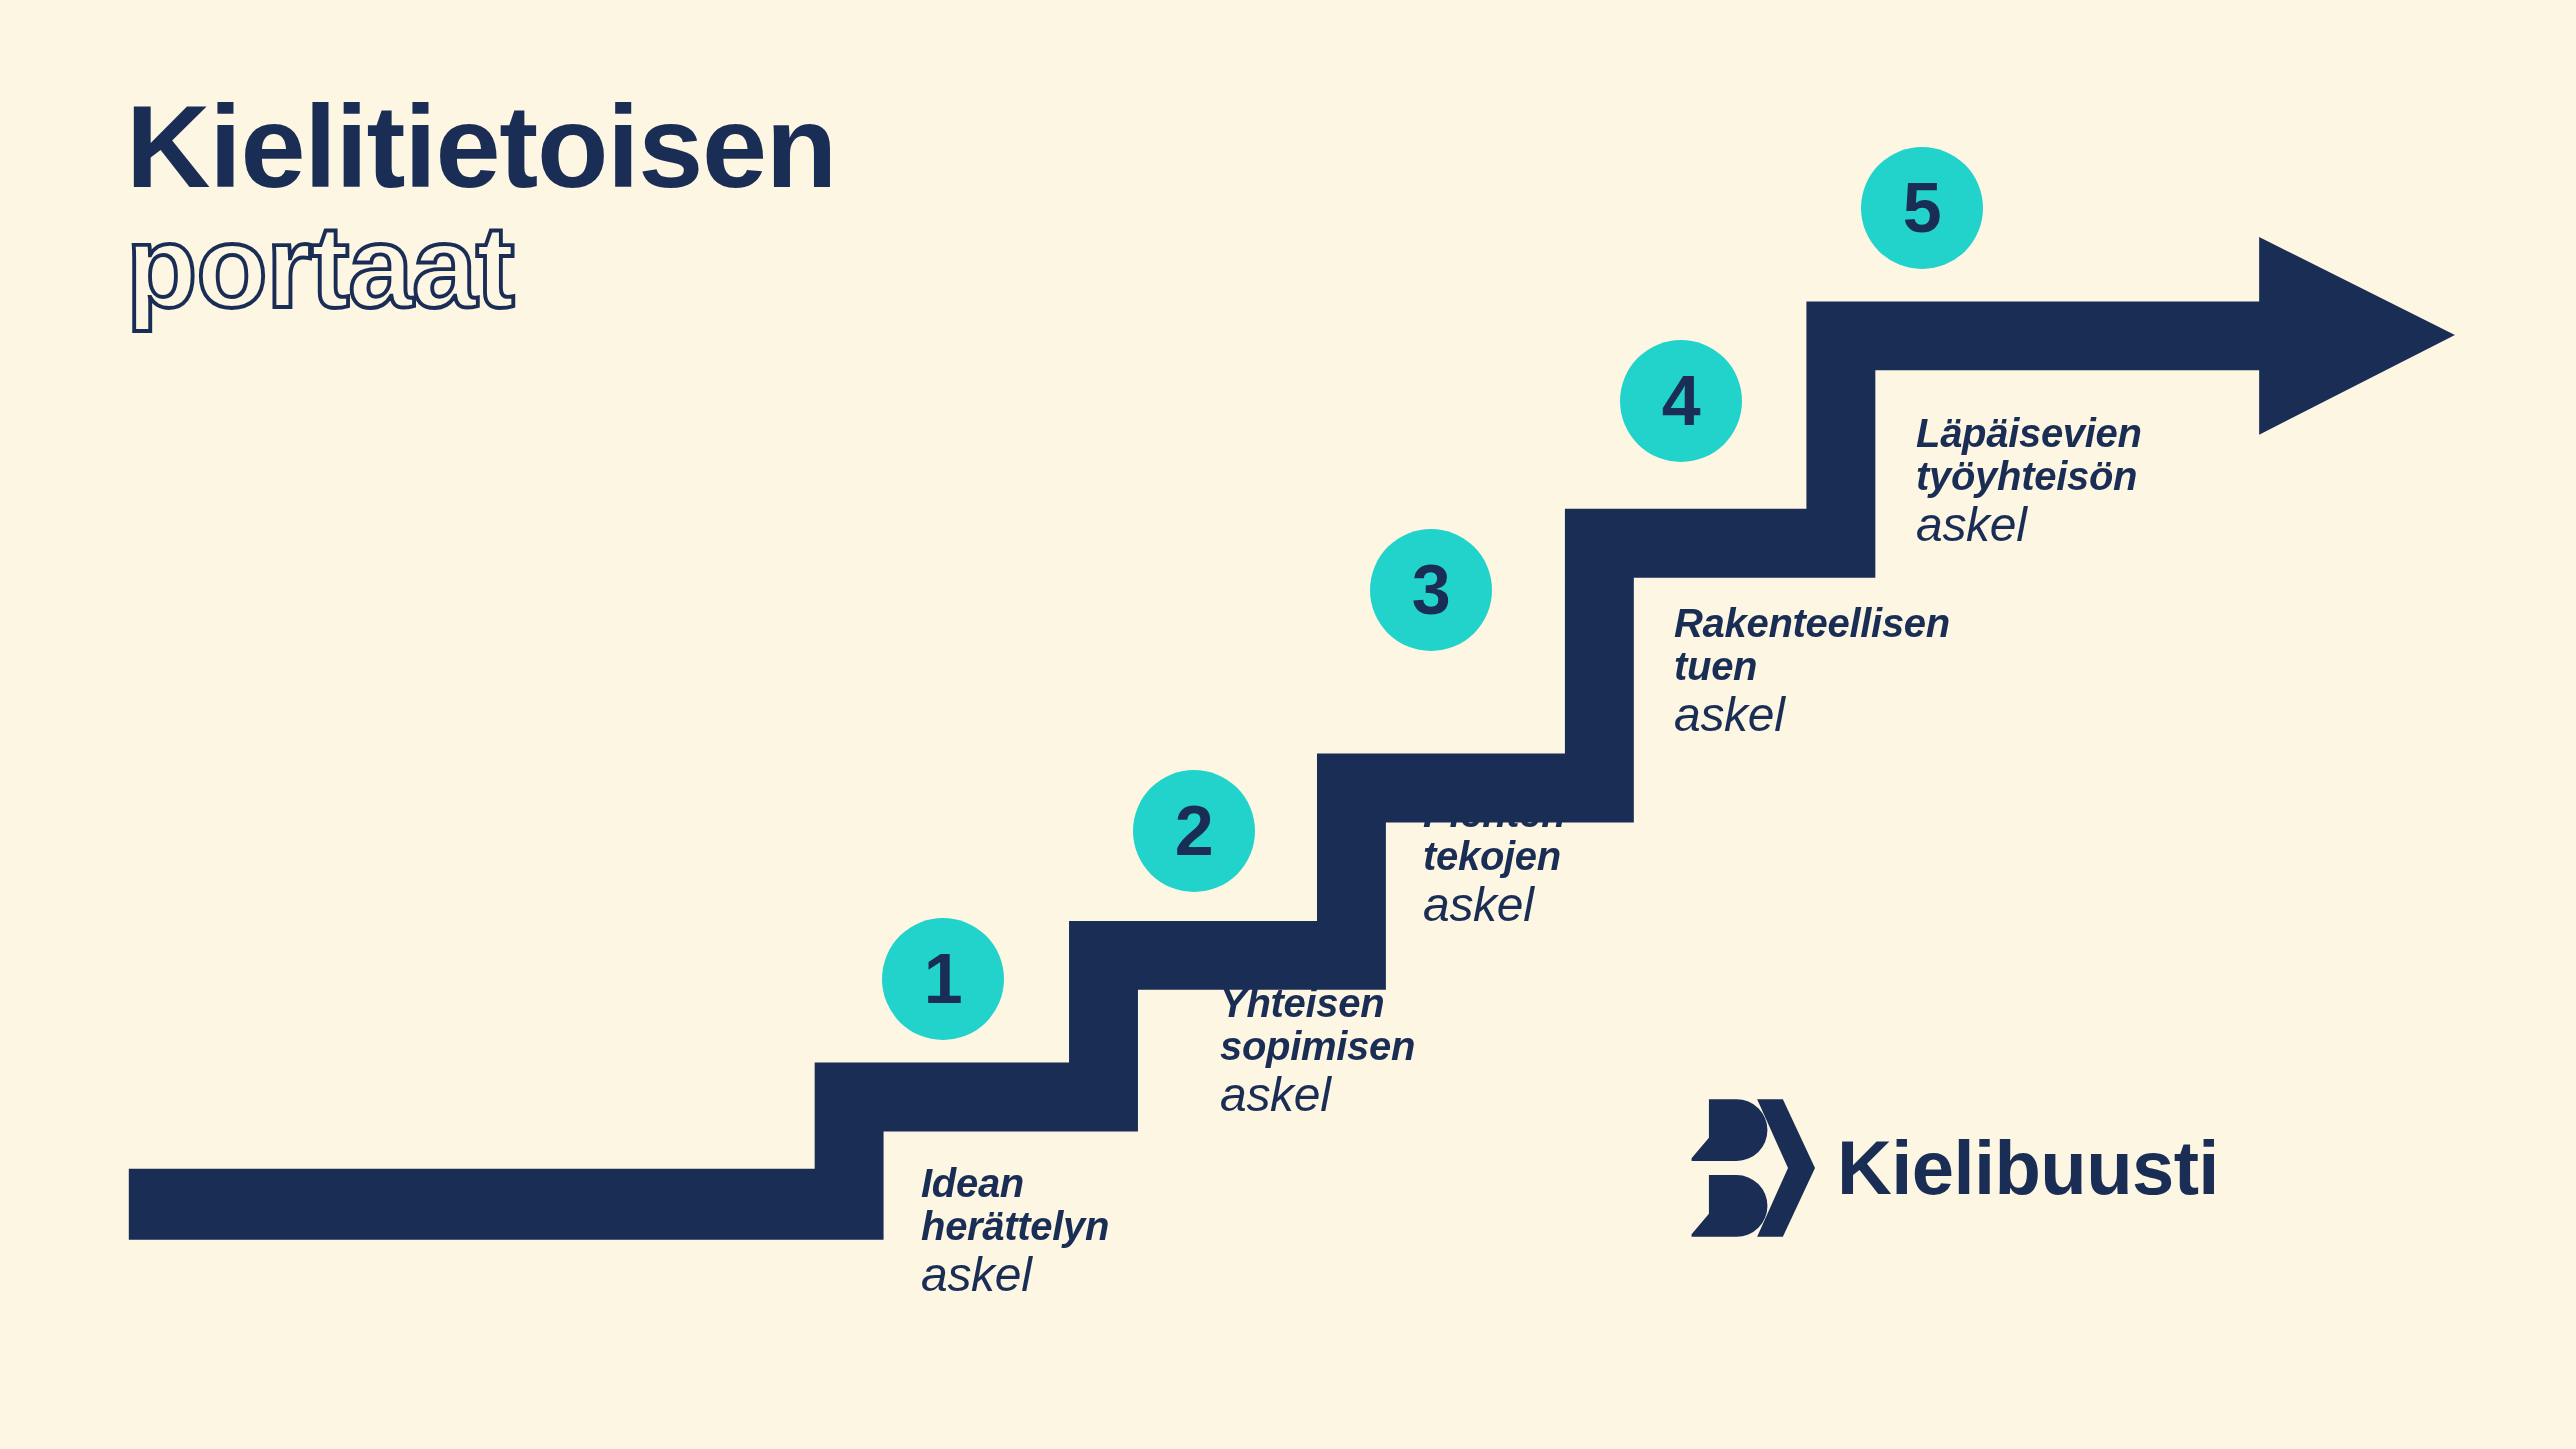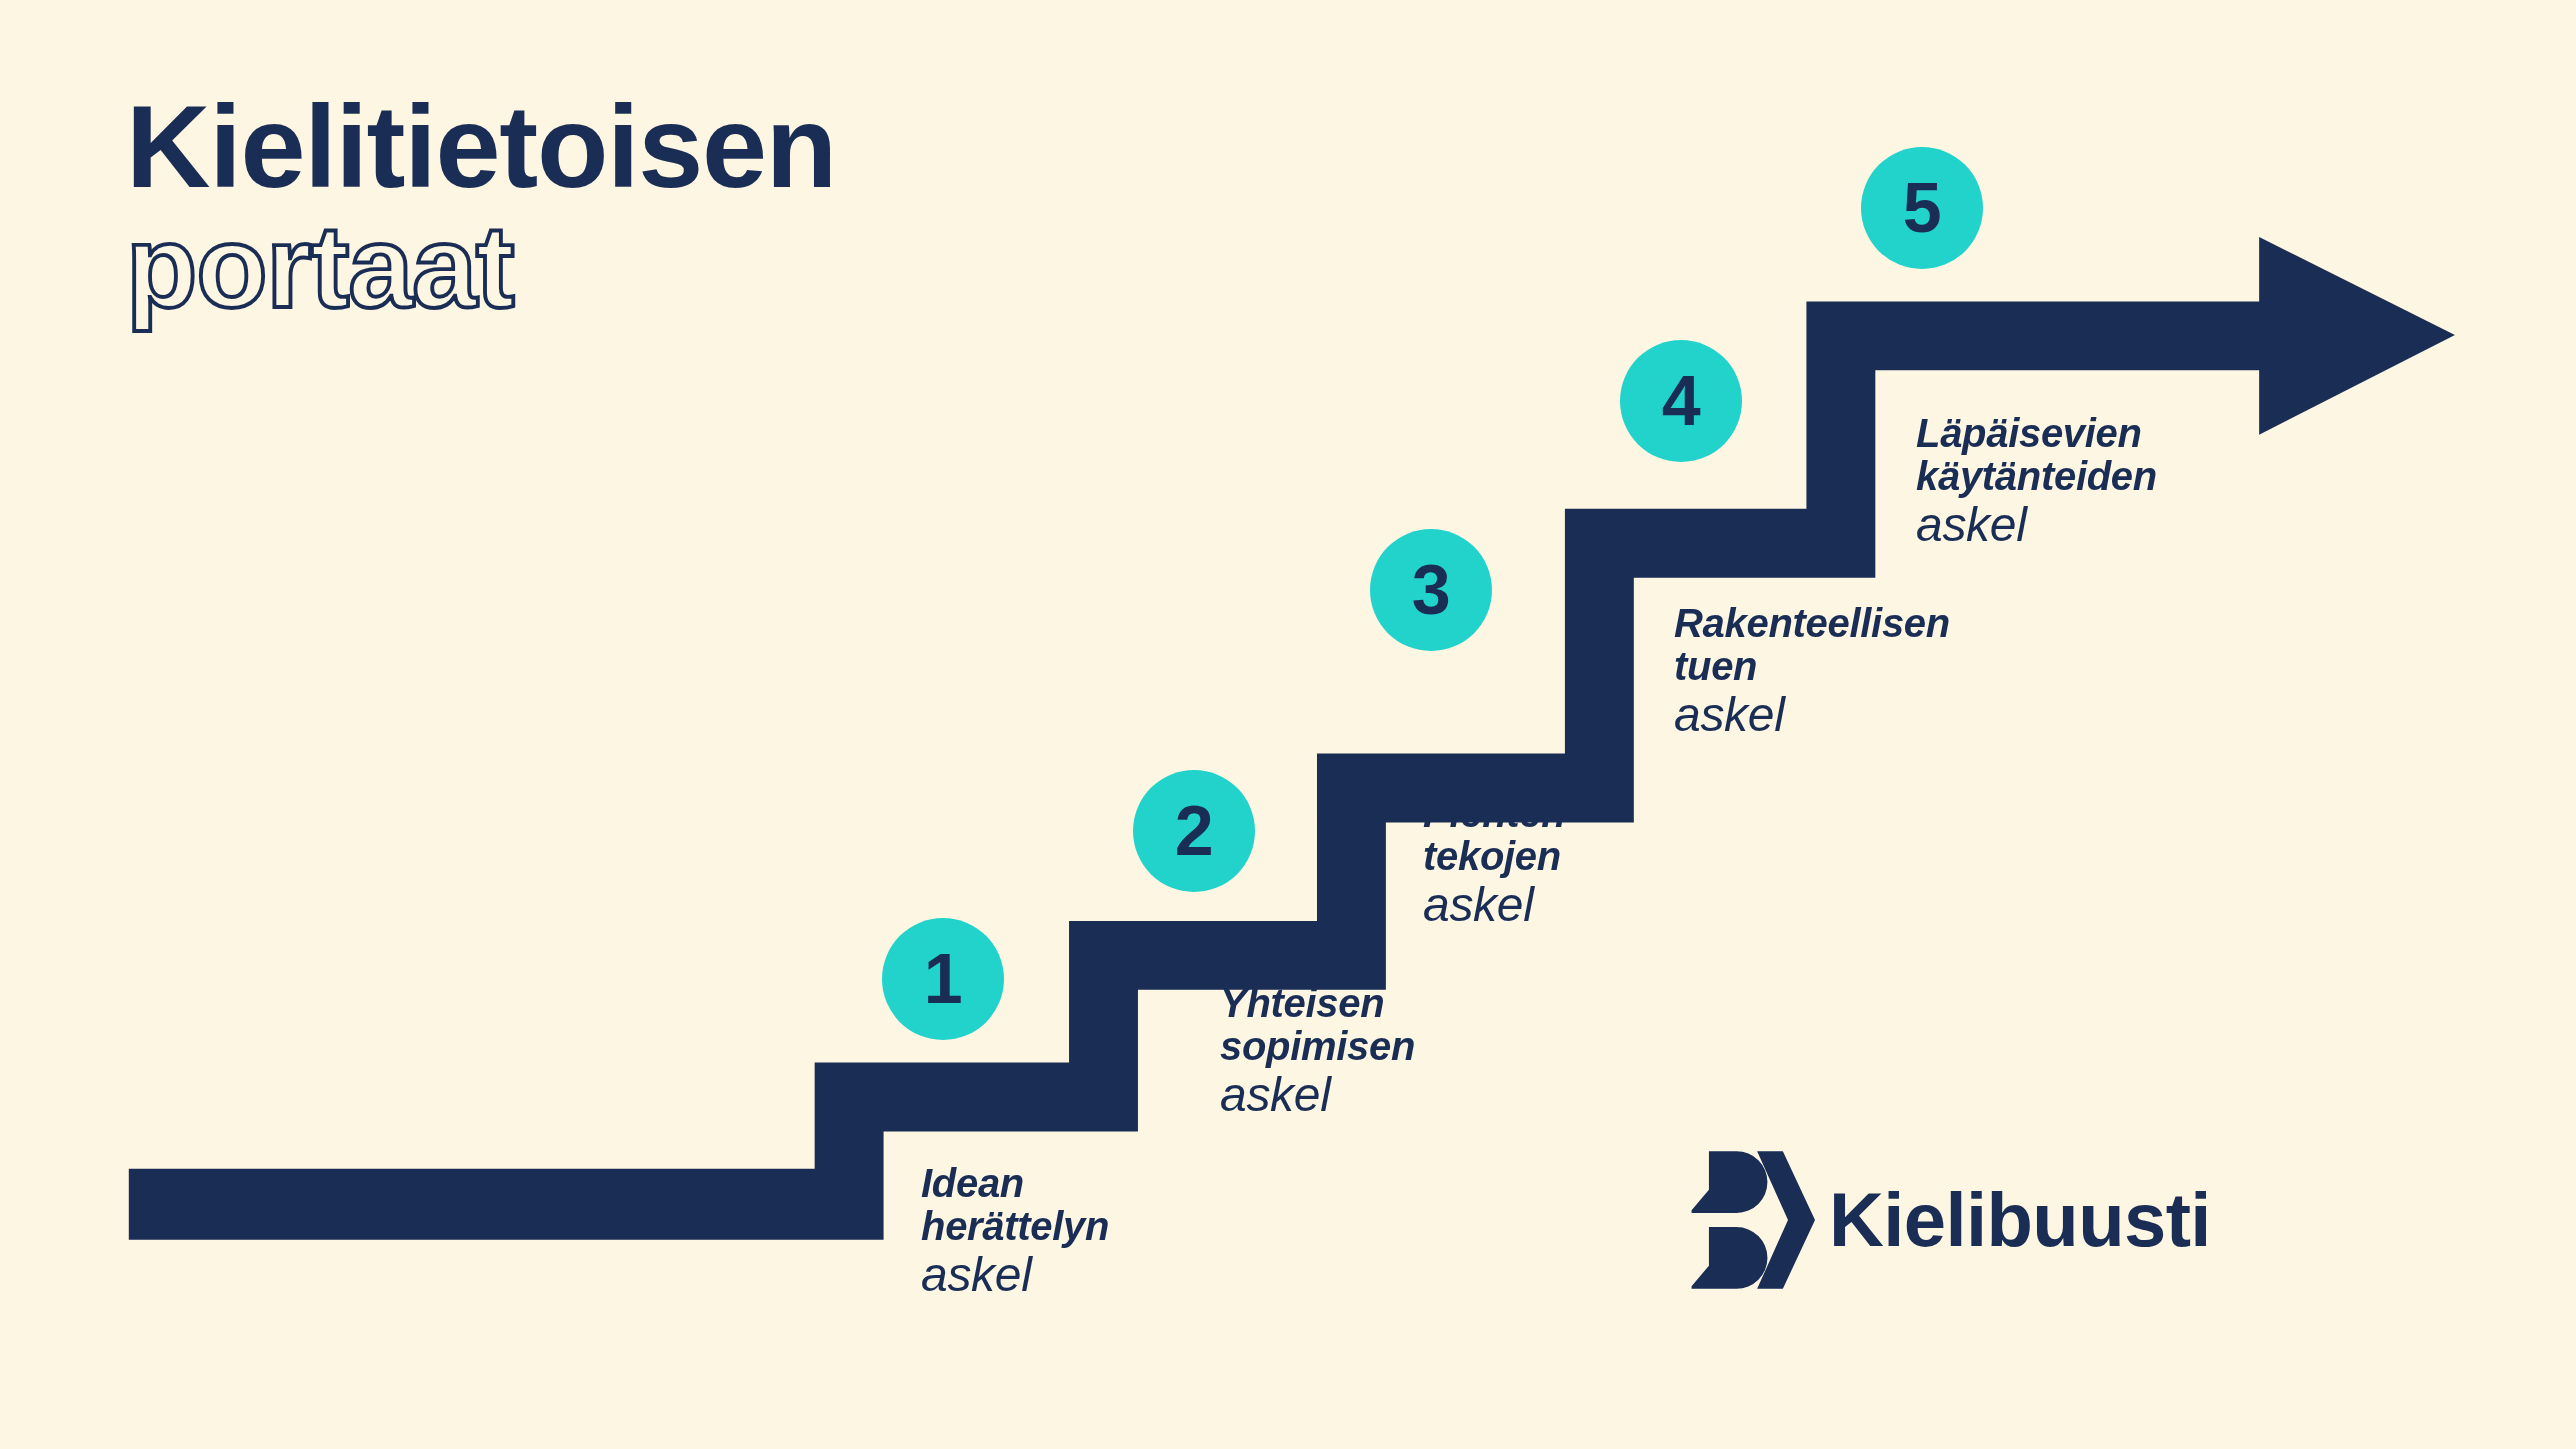--- a/index.html
+++ b/index.html
@@ -58,21 +58,21 @@
     letter-spacing:-0.3px;
   }
   .step-label .sub{
     font-weight:normal;
     font-size:48px;
     line-height:1.12;
     letter-spacing:-0.3px;
   }
 
   
-  #logo{position:absolute;left:1680px;top:1146px;display:flex;align-items:center;gap:14px;text-align:center;}
+  #logo{position:absolute;left:1680px;top:1094px;display:flex;align-items:center;gap:22px;text-align:center;}
   #logo-mark{width:135px;height:148px;flex:0 0 auto;}
   #logo-words{display:flex;flex-direction:column;line-height:0.99;}
   #logo-words .l1{font-weight:bold;font-size:76px;color:#1A2D55;letter-spacing:-0.6px;}
   #logo-words .l2{font-weight:normal;font-size:76px;color:#1A2D55;letter-spacing:-0.6px;}
 </style>
 </head>
 <body>
 
 <div id="stage">
 
@@ -147,21 +147,21 @@
   </div>
 
   <div class="step-label" style="left:1674px;top:602px;">
     <div class="ttl">Rakenteellisen</div>
     <div class="ttl">tuen</div>
     <div class="sub">askel</div>
   </div>
 
   <div class="step-label" style="left:1916px;top:412px;">
     <div class="ttl">Läpäisevien</div>
-    <div class="ttl">käytänteiden</div>
+    <div class="ttl">työyhteisön</div>
     <div class="sub">askel</div>
   </div>
 
   <div id="logo">
     <svg id="logo-mark" viewBox="0 0 210 230">
       <path fill="#1A2D55" d="M18 100 L45 68 L45 8 L88 8 A48 48 0 0 1 88 104 L18 104 Z"></path>
       <path fill="#1A2D55" d="M18 218 L45 186 L45 126 L88 126 A48 48 0 0 1 88 222 L18 222 Z"></path>
       <path fill="#1A2D55" d="M120 8 L160 8 L210 115 L160 222 L120 222 L168 115 Z"></path>
     </svg>
     <div id="logo-words">

